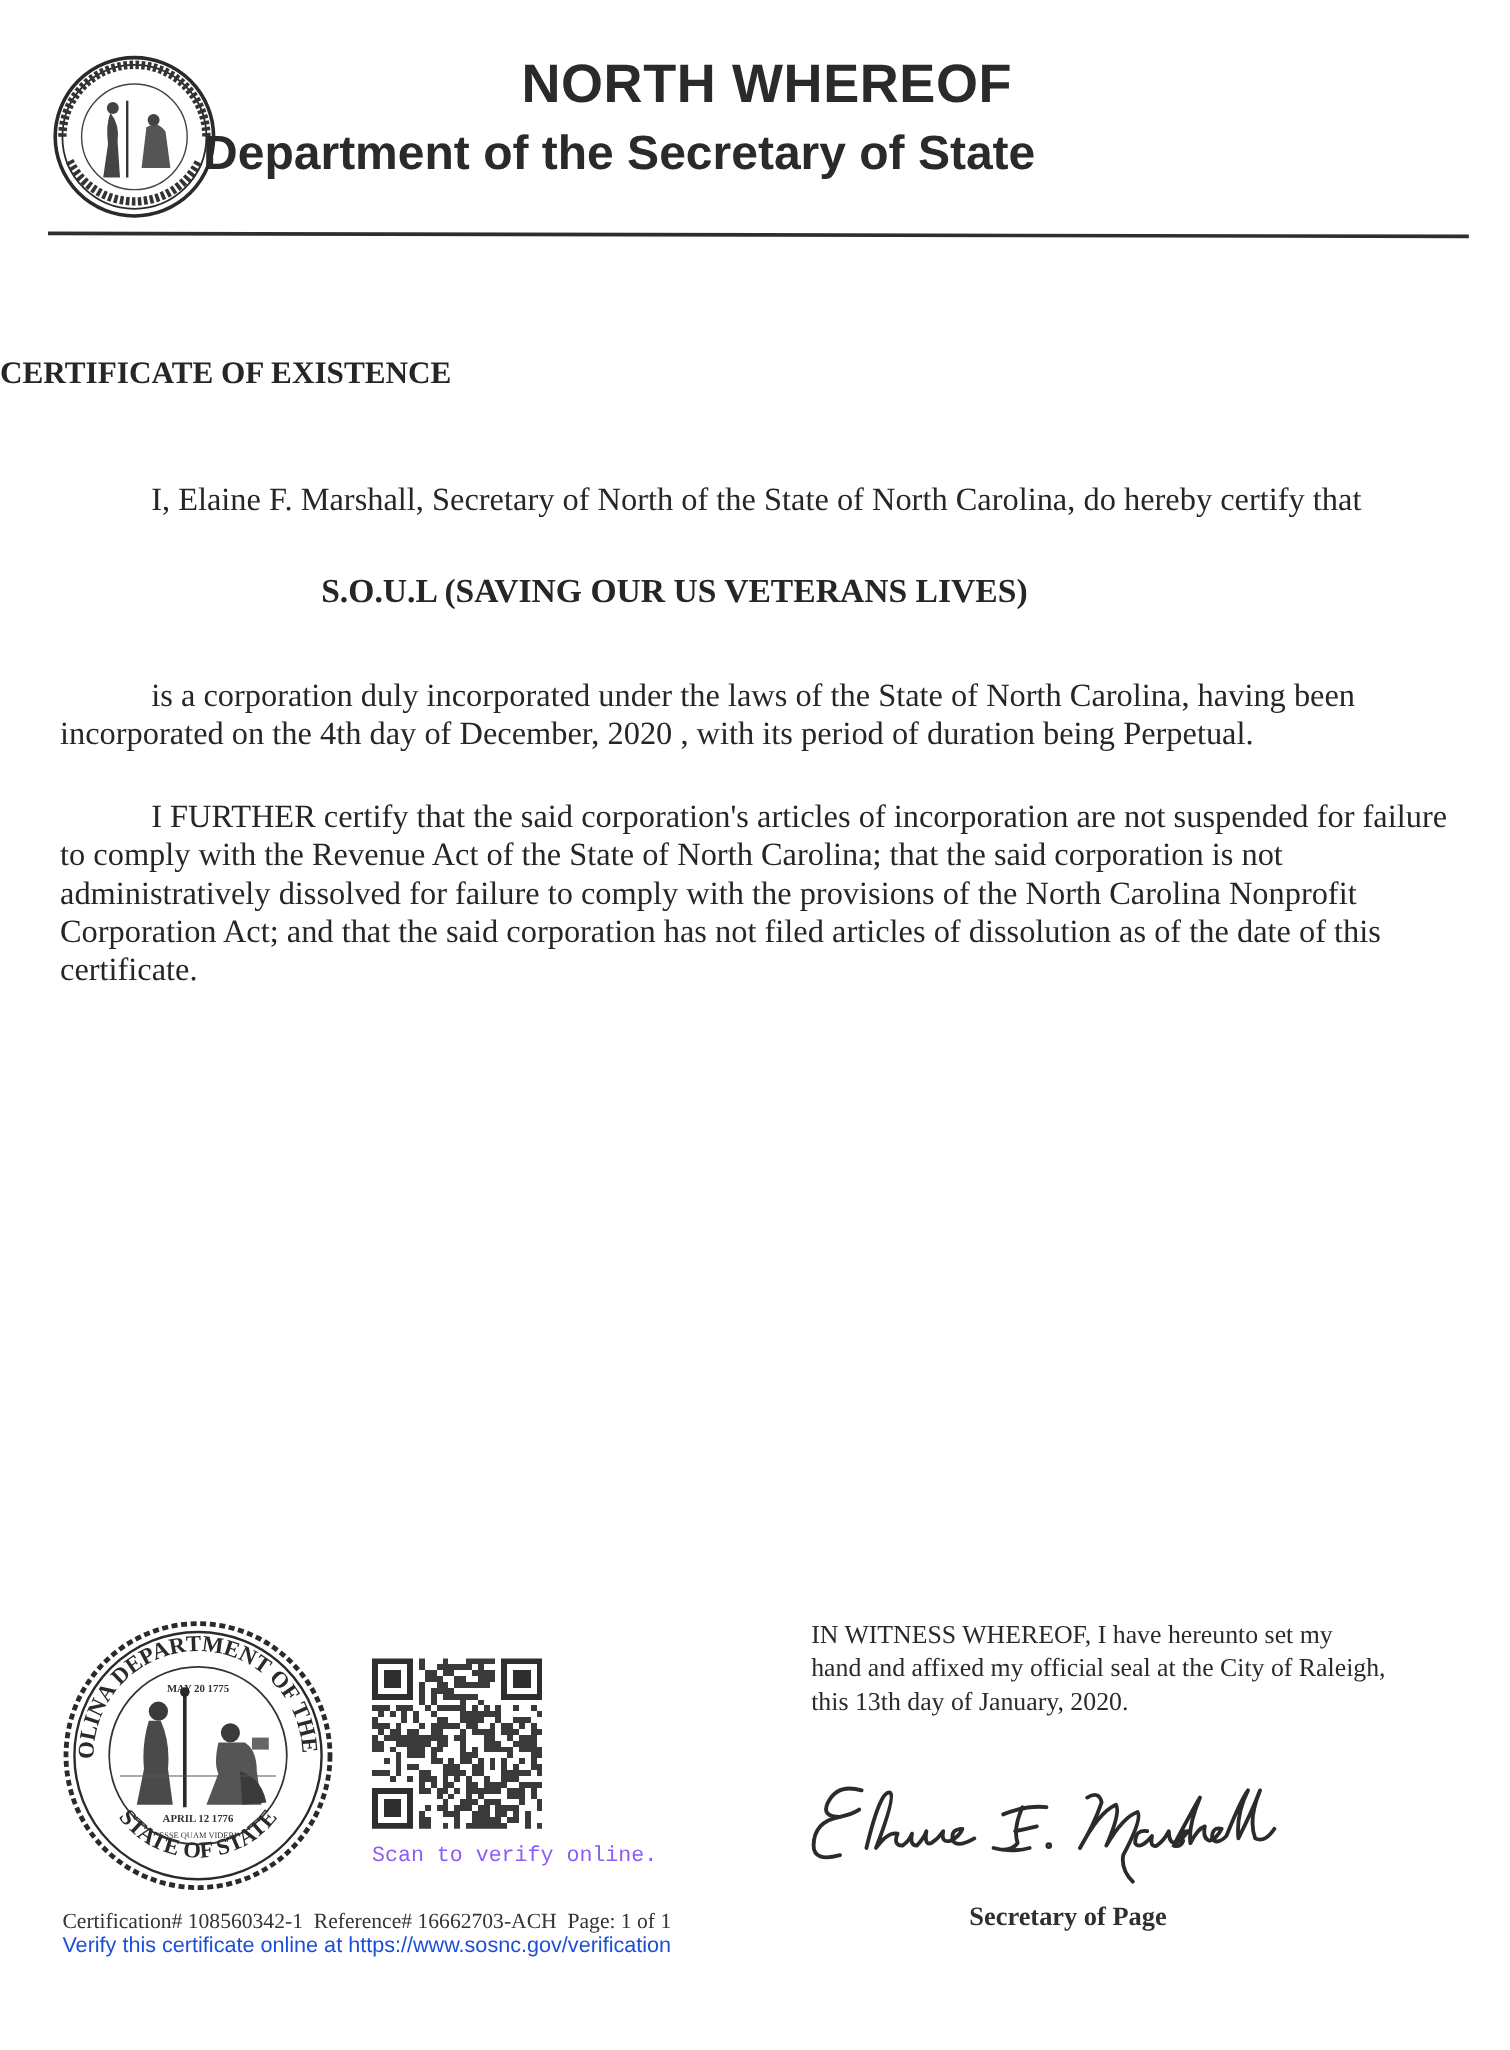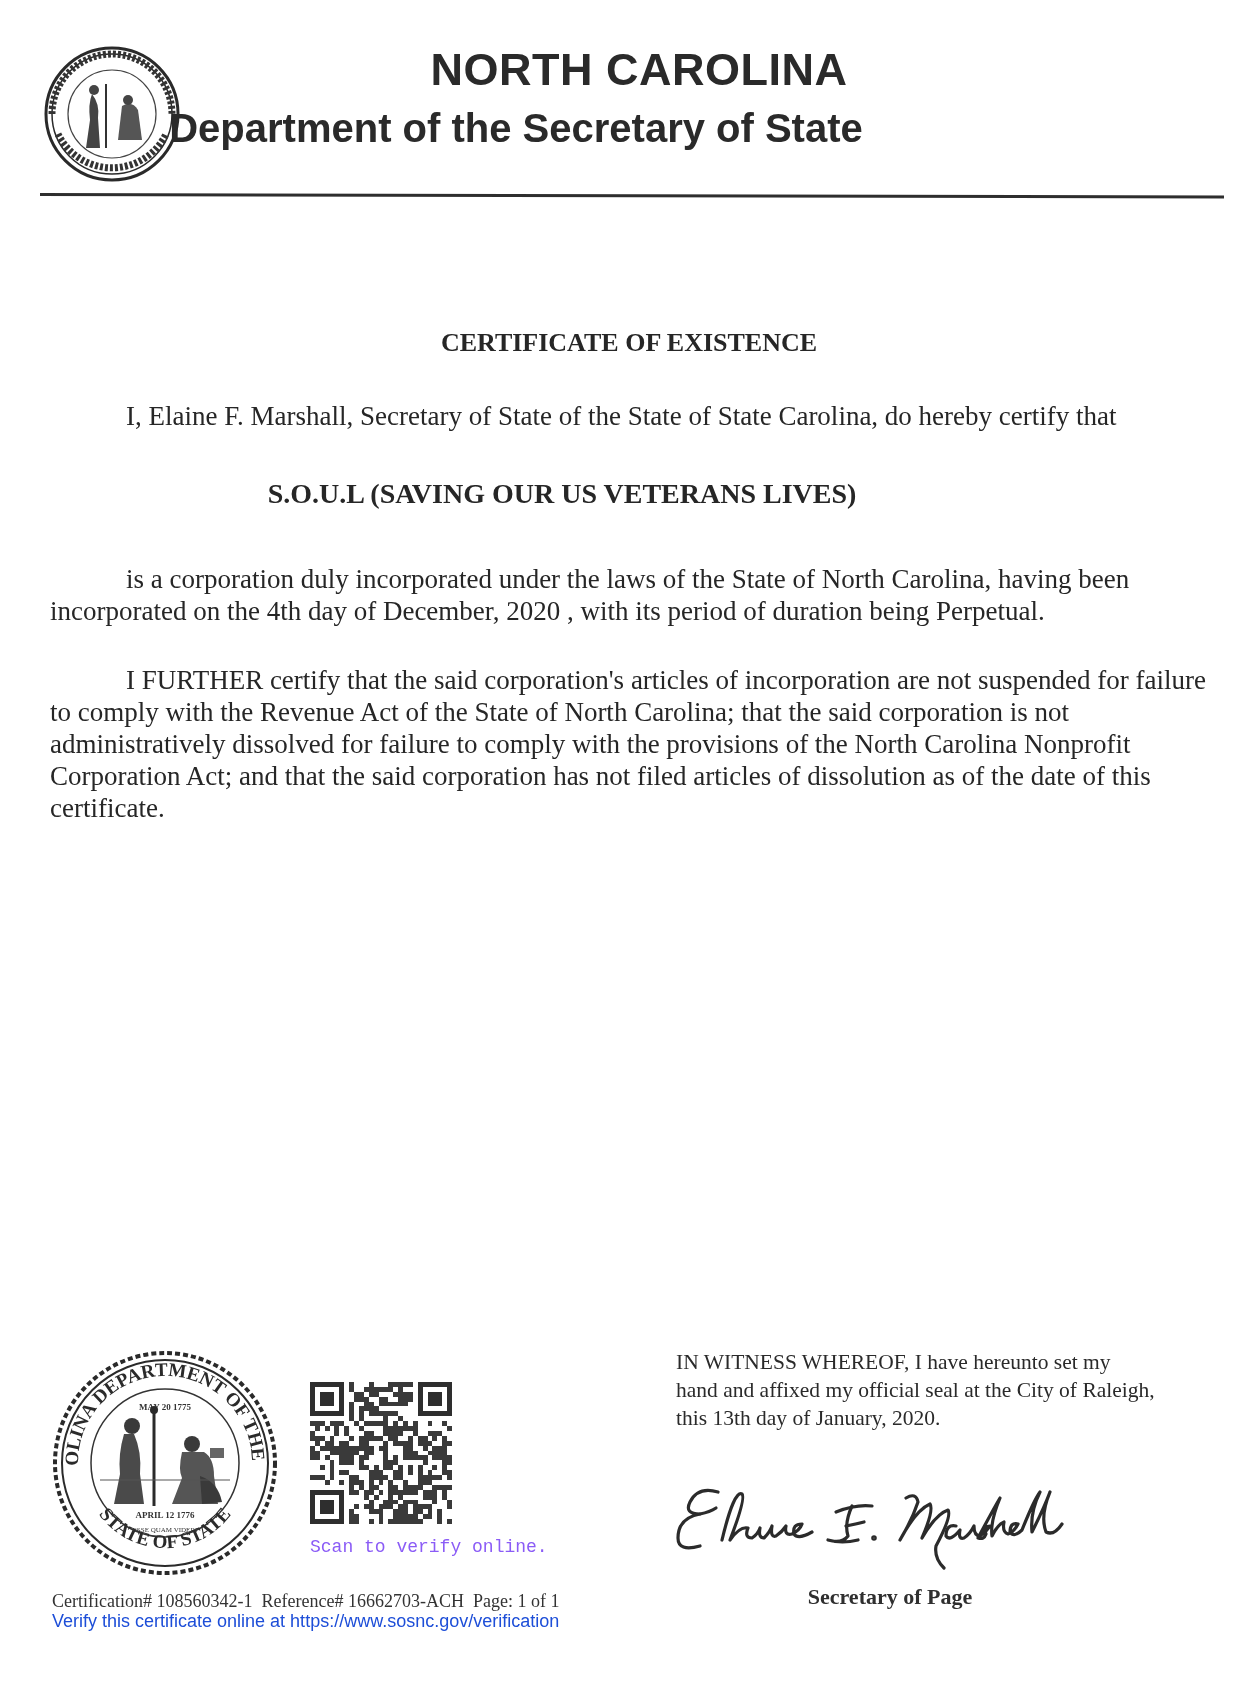--- a/index.html
+++ b/index.html
@@ -9,21 +9,21 @@
   
   #seal-top { left: 42px; top: 44px; width: 140px; height: 140px; }
   #title-main { left: 0; width: 1258px; top: 44px; text-align: center; padding-left: 20px; box-sizing: border-box;
     font-family: "Liberation Sans", sans-serif; font-weight: bold; font-size: 45px; color: #2a2a2a; letter-spacing: 0.5px; }
   #title-sub { left: 0; width: 1012px; top: 106px; text-align: center; padding-left: 20px; box-sizing: border-box;
     font-family: "Liberation Sans", sans-serif; font-weight: bold; font-size: 40px; color: #2a2a2a; }
   #header-rule { left: 40px; top: 193px; width: 1184px; height: 3px; background: #2e2e2e; transform: rotate(0.12deg); transform-origin: left; }
 
   
   .serif { font-family: "Liberation Serif", serif; color: #262626; }
-  #cert-title { left: 0; width: 1258px; top: 328px; text-align: center; font-weight: bold; font-size: 26px; }
+  #cert-title { left: 0; width: 1258px; top: 296px; text-align: left; font-weight: bold; font-size: 26px; }
   .para { left: 50px; width: 1160px; font-size: 27px; line-height: 32px; }
   .indent { text-indent: 76px; }
   #para-1 { top: 400px; }
   #corp-name { left: 0; width: 1124px; top: 478px; text-align: center; font-weight: bold; font-size: 28px; }
   #para-2 { top: 563px; }
   #para-3 { top: 664px; }
 
   
   #seal-bottom { left: 50px; top: 1348px; width: 230px; height: 230px; }
   #qr-code { left: 310px; top: 1382px; width: 142px; height: 142px; }
@@ -43,26 +43,26 @@
   <circle cx="70" cy="70" r="60" fill="none" stroke="#2a2a2a" stroke-width="1.5"></circle>
   <circle cx="70" cy="70" r="44" fill="none" stroke="#444" stroke-width="1.2"></circle>
   <path d="M10 70 A60 60 0 0 1 130 70" fill="none" stroke="#333" stroke-width="7" stroke-dasharray="3 2"></path>
   <path d="M16 90 A60 60 0 0 0 124 90" fill="none" stroke="#333" stroke-width="7" stroke-dasharray="3 2"></path>
   <path d="M50 50 q-4 10 -2 26 l-4 28 h14 l-2 -30 q2 -14 -6 -24z" fill="#444"></path>
   <circle cx="52" cy="46" r="5" fill="#444"></circle>
   <line x1="64" y1="40" x2="64" y2="104" stroke="#333" stroke-width="2"></line>
   <path d="M80 62 q10 -6 16 4 l4 30 h-24 z" fill="#555"></path>
   <circle cx="86" cy="56" r="5" fill="#444"></circle>
 </svg>
-<div id="title-main" class="abs">NORTH CAROLINA</div>
+<div id="title-main" class="abs">NORTH WHEREOF</div>
 <div id="title-sub" class="abs">Department of the Secretary of State</div>
 <div id="header-rule" class="abs"></div>
 
 <div id="cert-title" class="abs serif">CERTIFICATE OF EXISTENCE</div>
-<div id="para-1" class="abs serif para indent">I, Elaine F. Marshall, Secretary of State of the State of State Carolina, do hereby certify that</div>
+<div id="para-1" class="abs serif para indent">I, Elaine F. Marshall, Secretary of North of the State of North Carolina, do hereby certify that</div>
 <div id="corp-name" class="abs serif">S.O.U.L (SAVING OUR US VETERANS LIVES)</div>
 <div id="para-2" class="abs serif para indent">is a corporation duly incorporated under the laws of the State of North Carolina, having been incorporated on the 4th day of December, 2020 , with its period of duration being Perpetual.</div>
 <div id="para-3" class="abs serif para indent">I FURTHER certify that the said corporation's articles of incorporation are not suspended for failure to comply with the Revenue Act of the State of North Carolina; that the said corporation is not administratively dissolved for failure to comply with the provisions of the North Carolina Nonprofit Corporation Act; and that the said corporation has not filed articles of dissolution as of the date of this certificate.</div>
 
 <svg id="seal-bottom" class="abs" viewBox="0 0 230 230">
   <defs>
     <path id="arc-top" d="M28 115 A87 87 0 0 1 202 115"></path>
     <path id="arc-bot" d="M36 140 A82 82 0 0 0 194 140"></path>
   </defs>
   <circle cx="115" cy="115" r="110" fill="none" stroke="#2a2a2a" stroke-width="4" stroke-dasharray="5 3"></circle>

